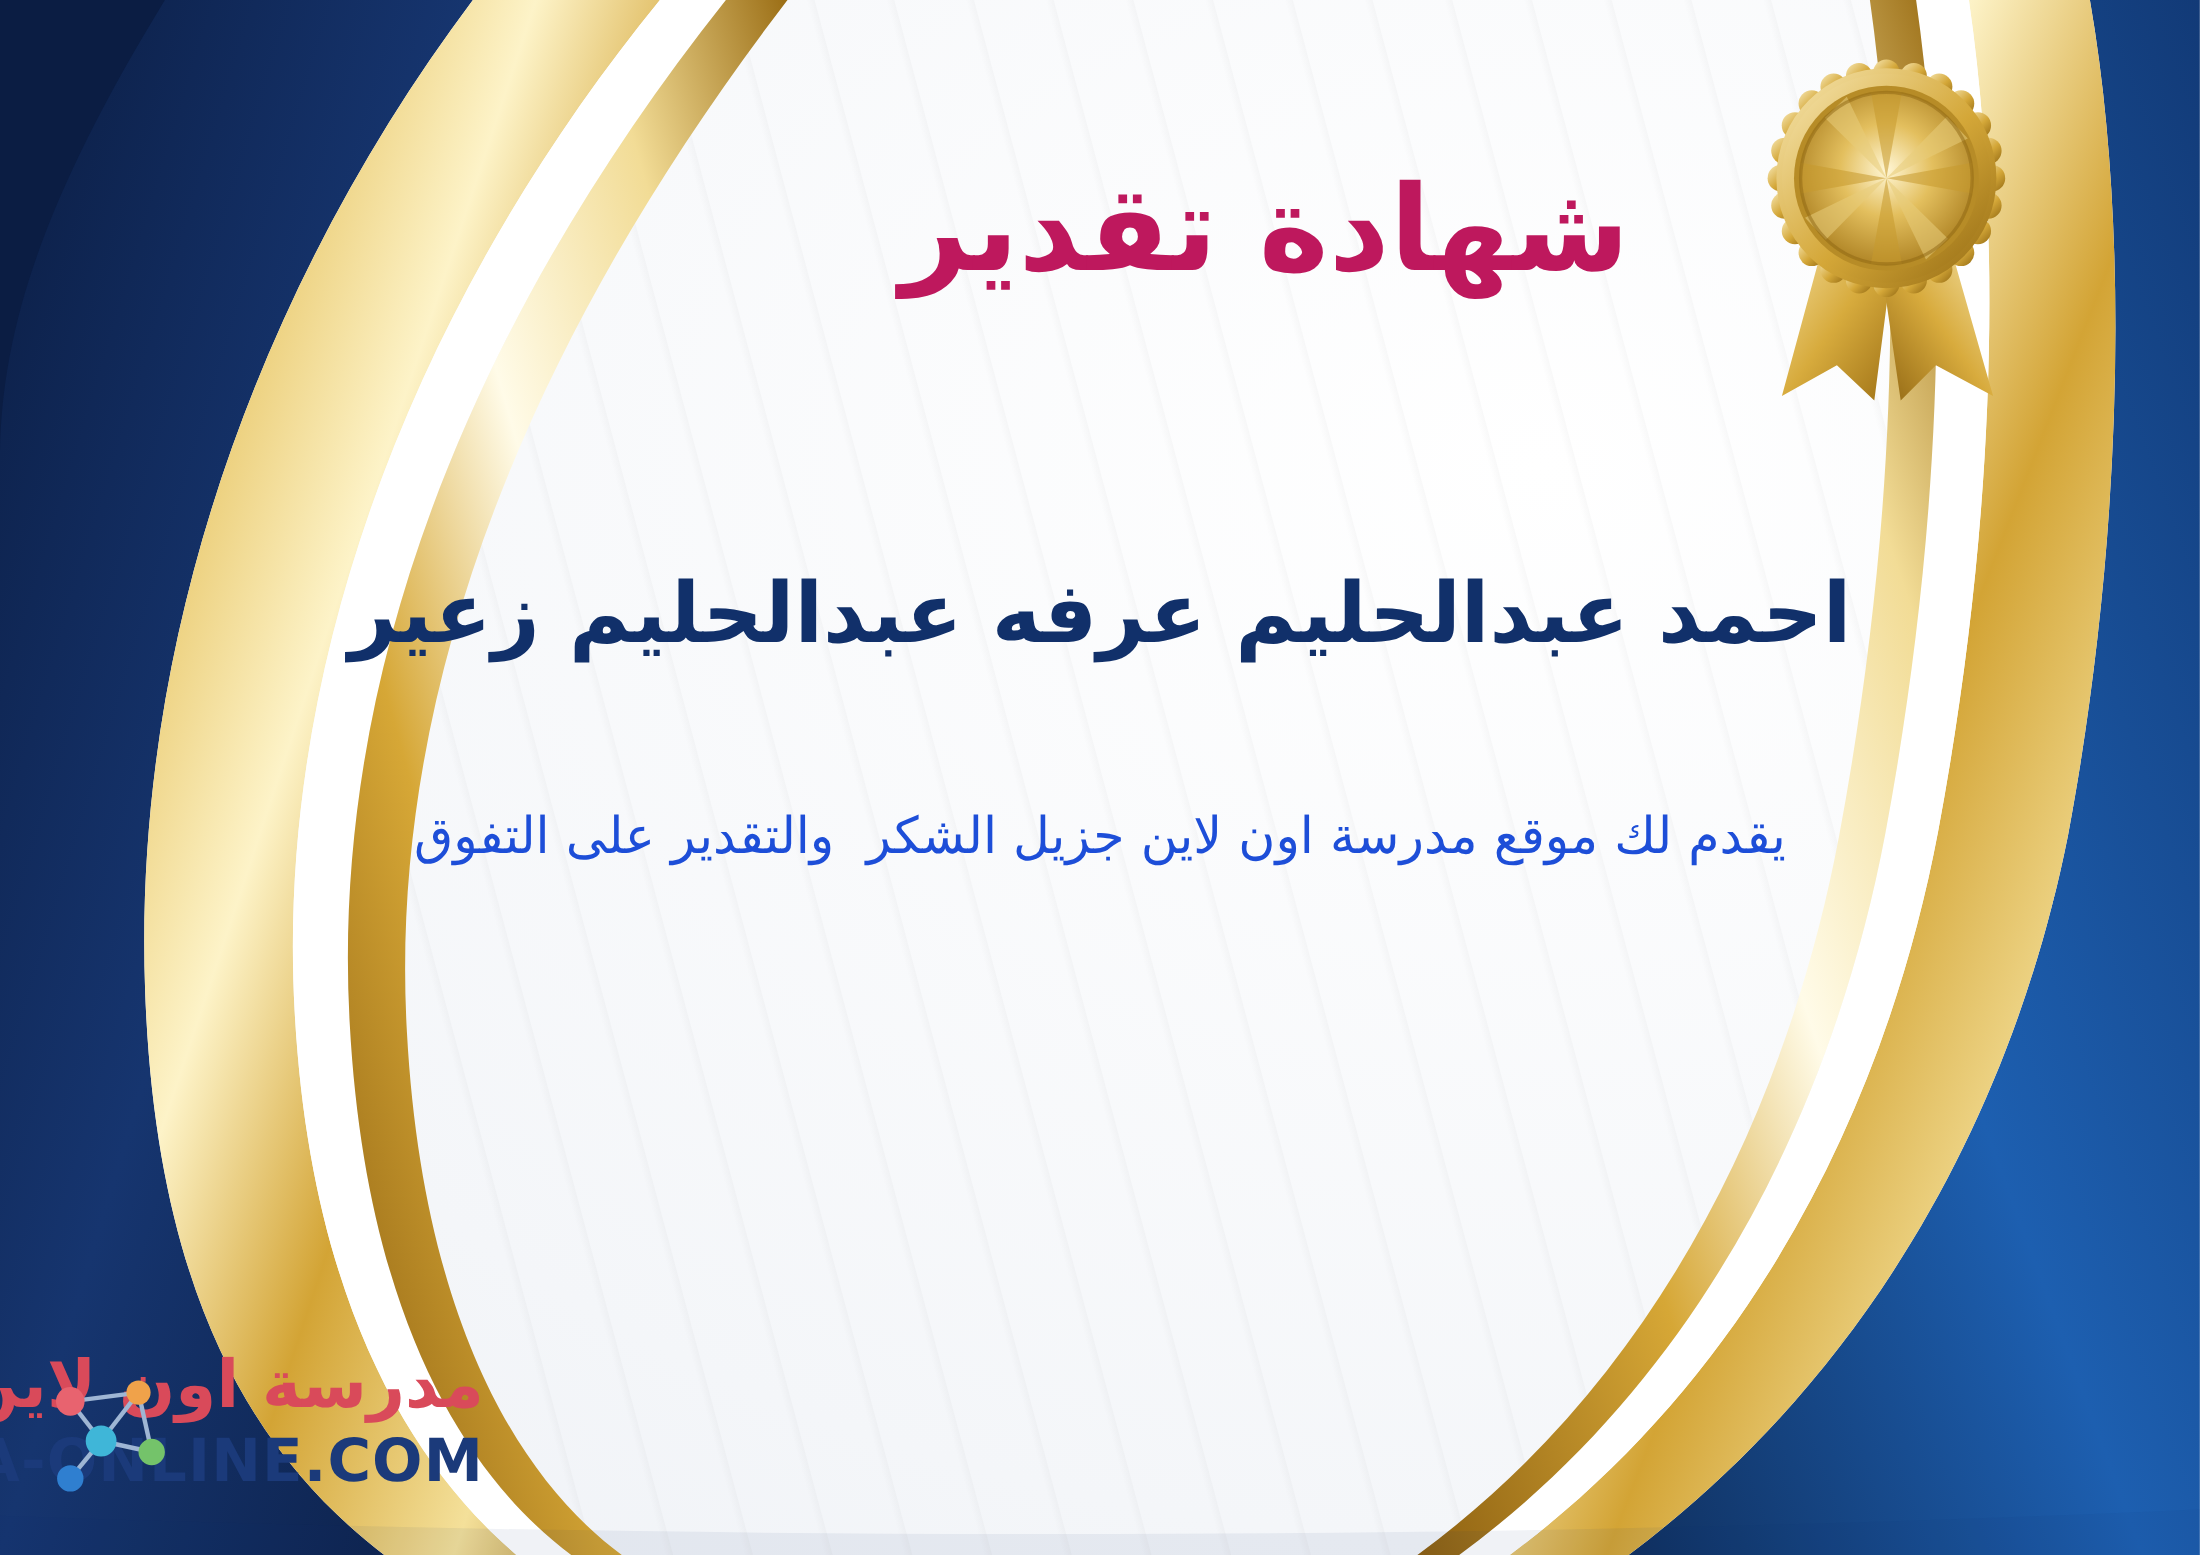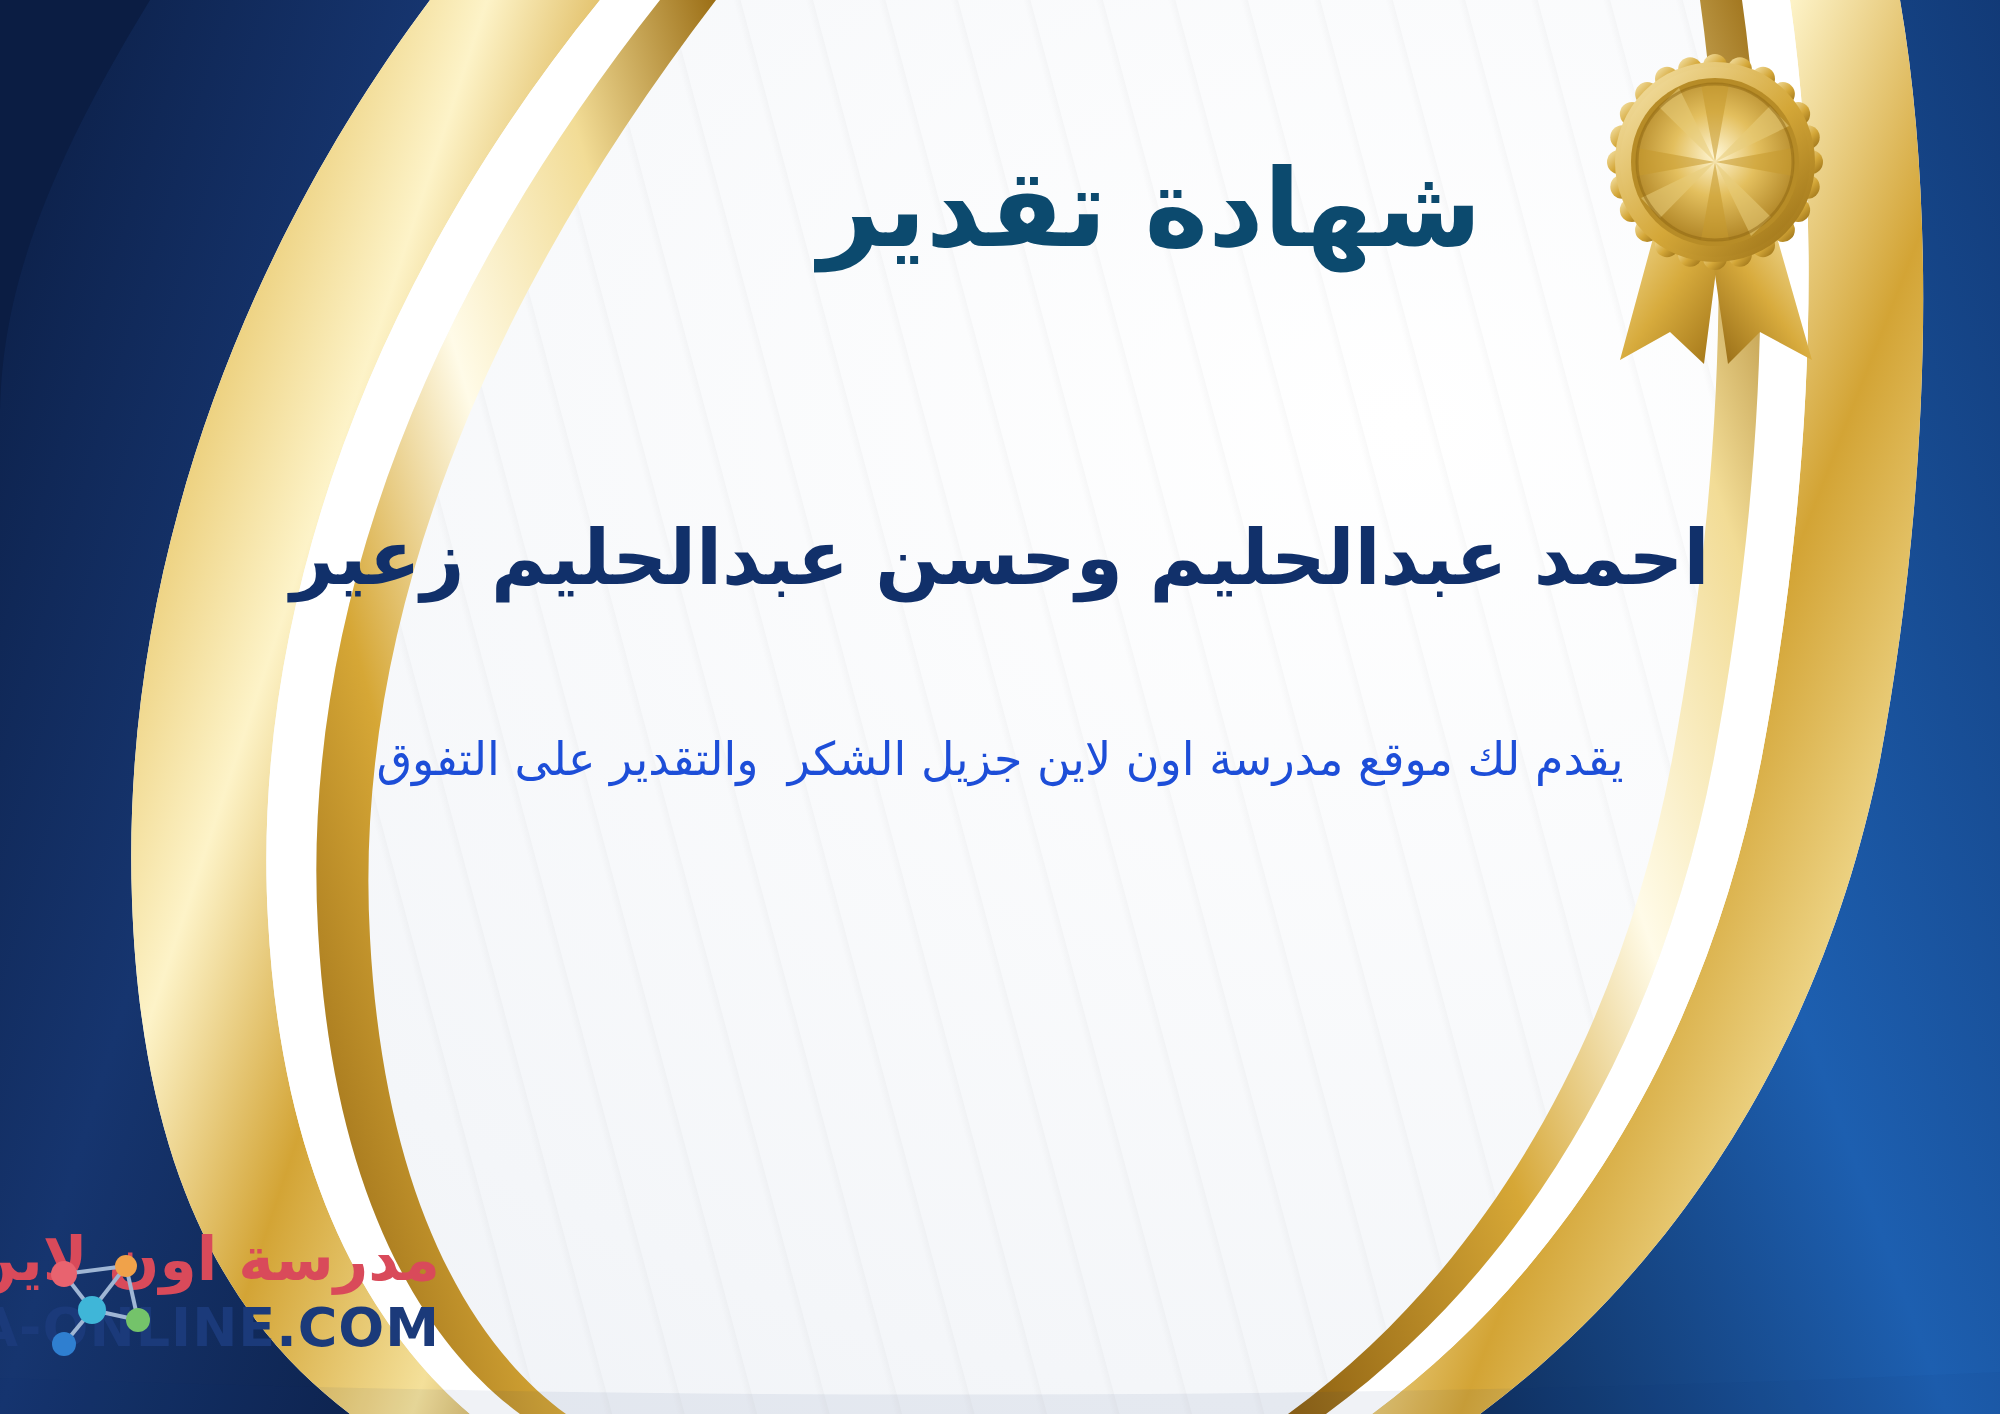--- a/index.html
+++ b/index.html
@@ -59,21 +59,21 @@
     direction: rtl;
   }
   .title {
     position: absolute;
     top: 150px;
     right: 0;
     width: 1700px;
     text-align: center;
     font-size: 108px;
     font-weight: 700;
-    color: #0c4a6e;
+    color: #be185d;
     letter-spacing: 1px;
     line-height: 1.1;
   }
   .recipient {
     position: absolute;
     top: 512px;
     right: 0;
     width: 2000px;
     text-align: center;
     font-size: 76px;
@@ -278,21 +278,21 @@
         <path d="M0,0 L56,55 L36,74 Z" fill="#e8cd7b"></path>
       </g>
       <circle r="78" fill="none" stroke="#8d6512" stroke-width="3" opacity="0.5"></circle>
     </g>
   </svg>
 
   <div class="content">
 
     <div class="title">شهادة تقدير</div>
 
-    <div class="recipient">احمد عبدالحليم وحسن عبدالحليم زعير</div>
+    <div class="recipient">احمد عبدالحليم عرفه عبدالحليم زعير</div>
 
     <div class="body-text">
       <span class="body-line">يقدم لك موقع مدرسة اون لاين جزيل الشكر  والتقدير على التفوق</span>
     </div>
 
   </div>
 
   <div class="logo">
     <div class="logo-arabic">مدرسة اون لاين</div>
     <div class="logo-domain">MADRSA-ONLINE.COM</div>

